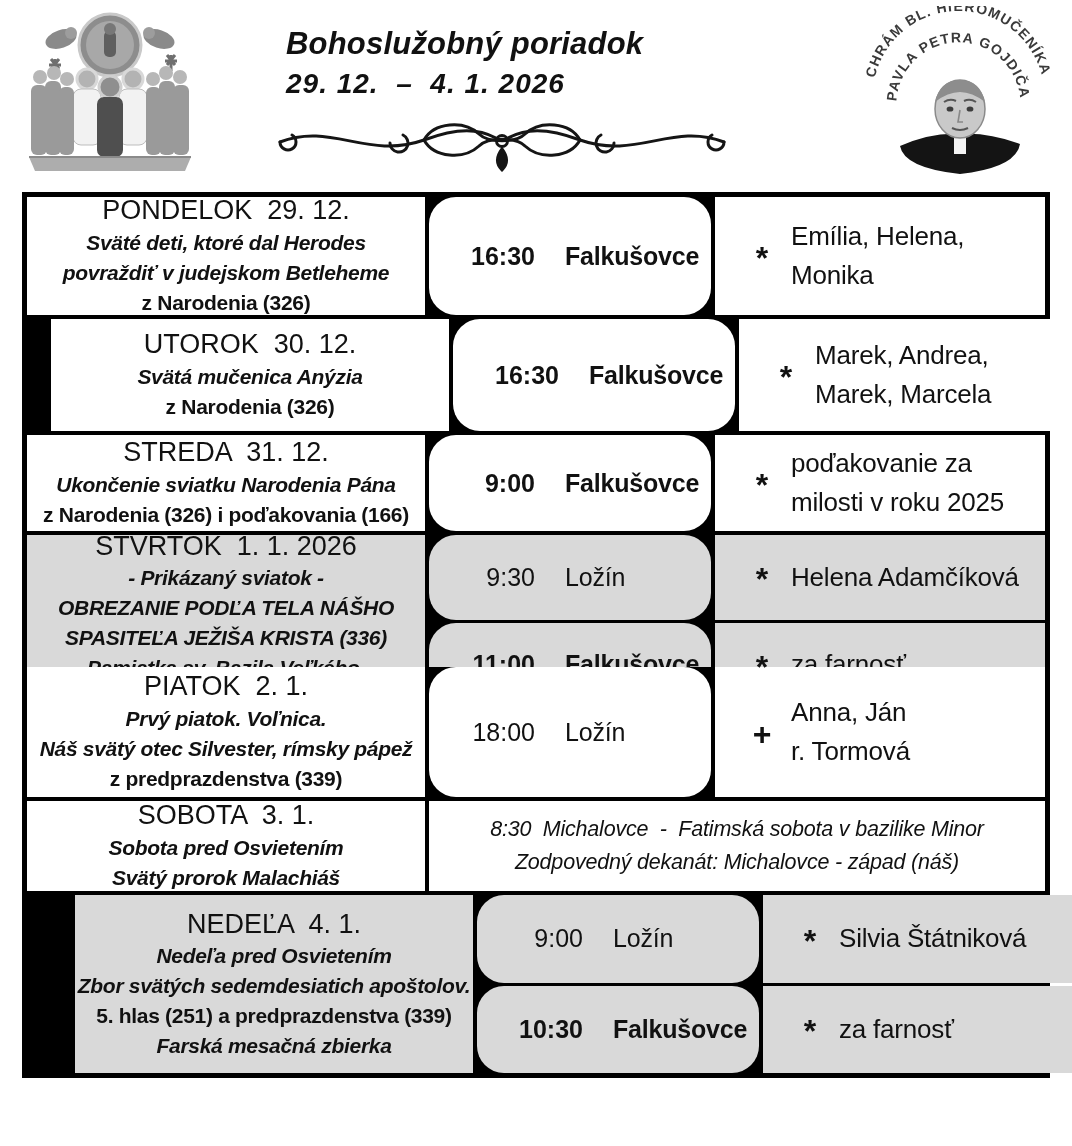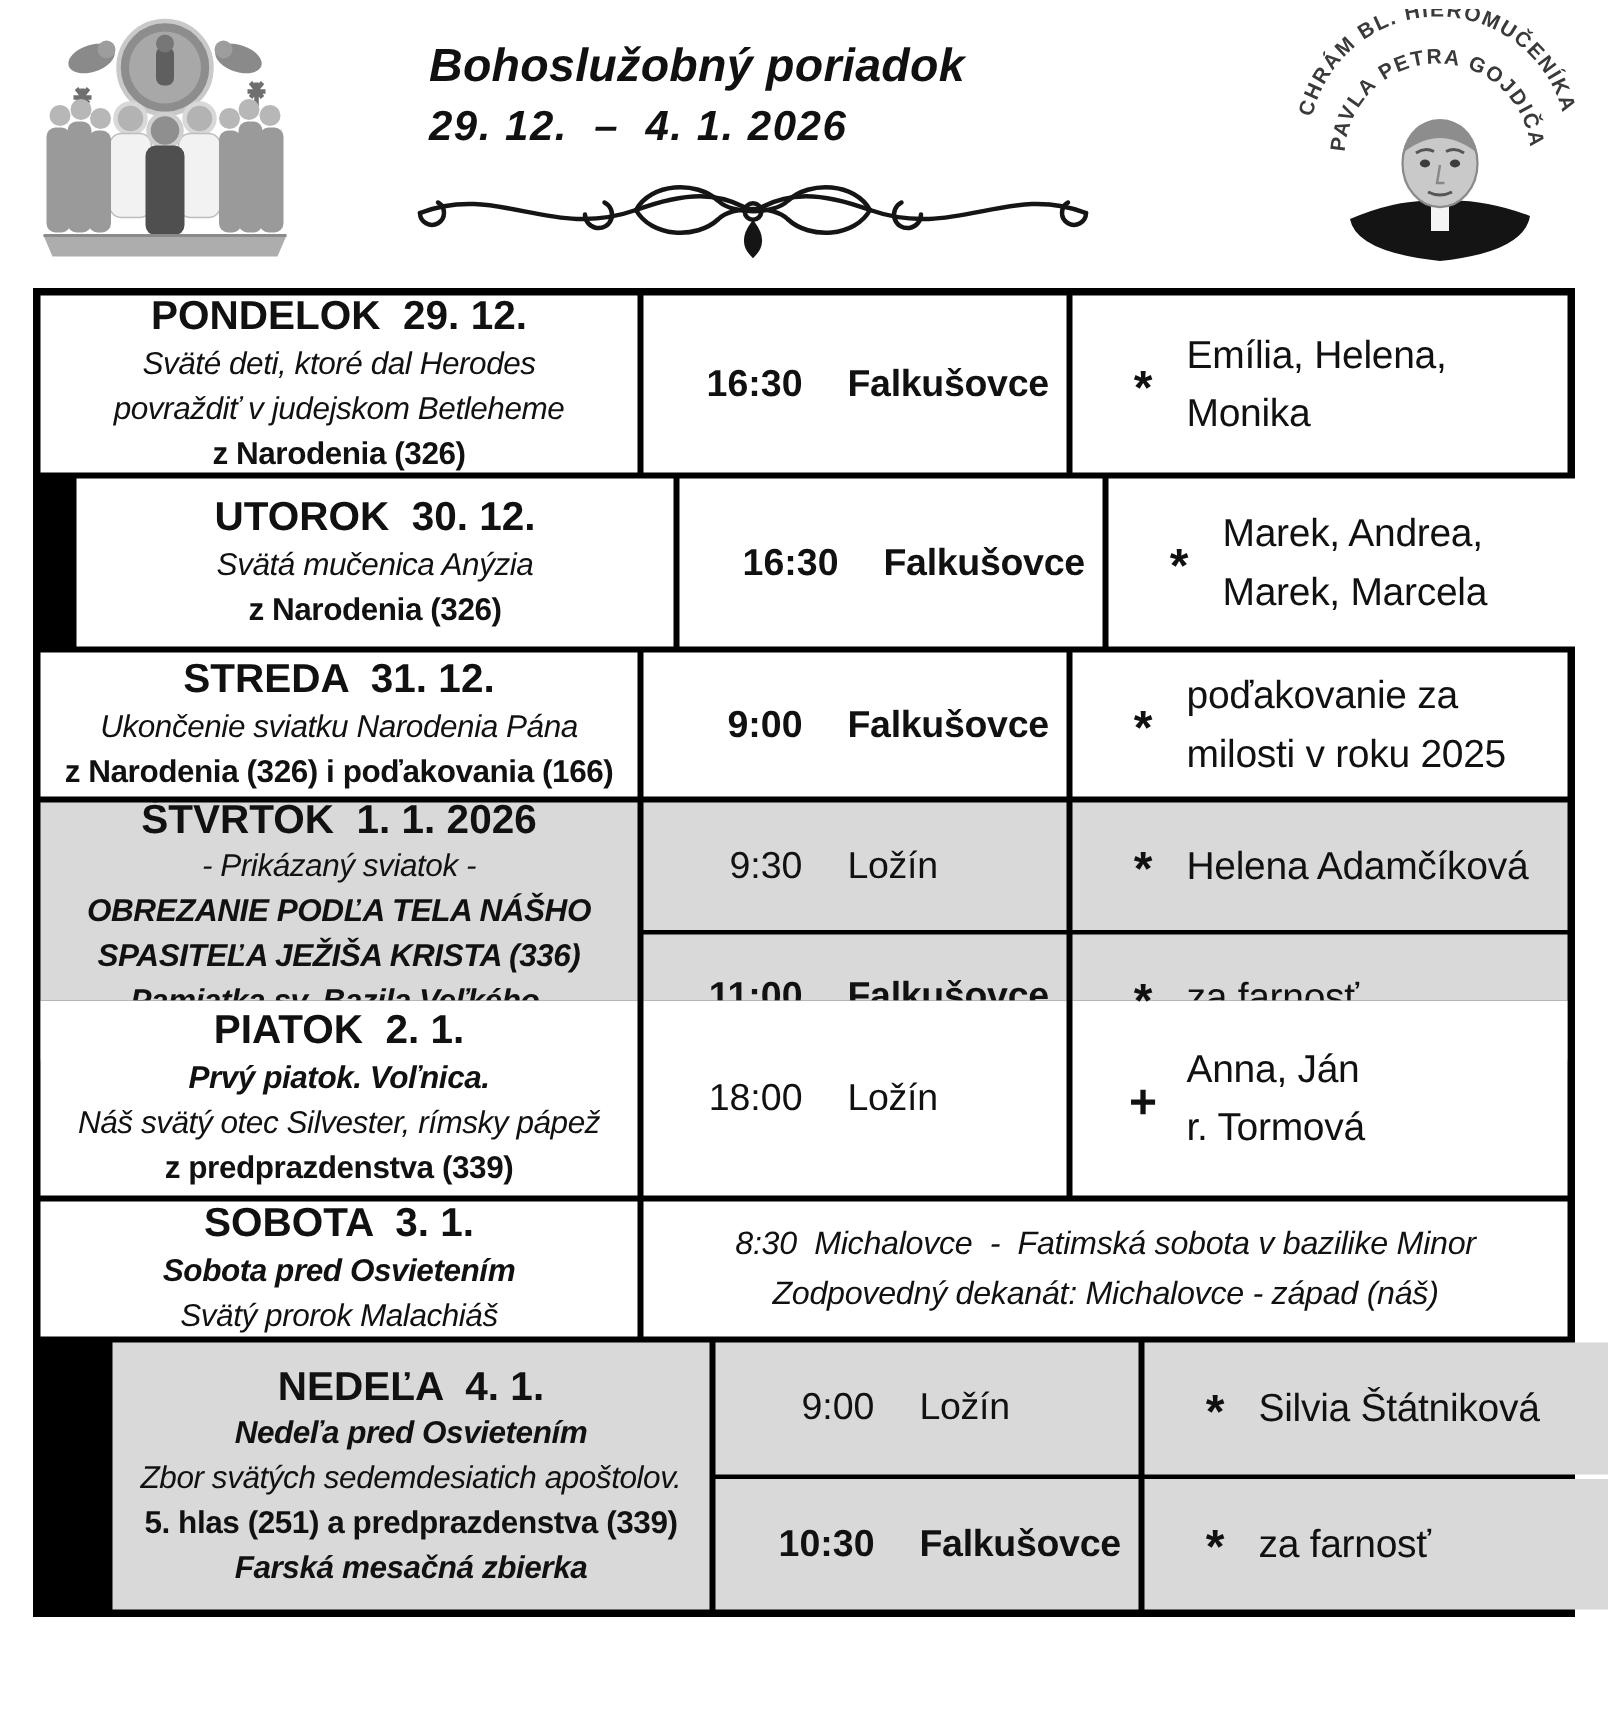--- a/index.html
+++ b/index.html
@@ -20,27 +20,27 @@
            display:flex; flex-direction:column; gap:4px; }
   .row  { display:grid; grid-template-columns:398px 282px 330px; column-gap:4px; background:#000; }
   .row.two { row-gap:3px; }
   .row.merged { grid-template-columns:398px 616px; }
   .cell { background:#fff; overflow:hidden; }
   .shade .cell { background:#d9d9d9; }
 
   .day { display:flex; flex-direction:column; justify-content:center; align-items:center;
          text-align:center; padding:2px 3px; grid-row:1 / 3; }
   .row:not(.two) .day { grid-row:auto; }
-  .day-title { font-size:27px; font-weight:bold; line-height:1.25; }
-  .ln { font-size:21px; line-height:1.42; letter-spacing:-0.3px; white-space:nowrap; }
+  .day-title { font-size:27px; font-weight:normal; line-height:1.25; }
+  .ln { font-size:21px; line-height:1.42; letter-spacing:-0.3px; white-space:nowrap;font-weight:bold; }
   .it { font-style:italic; }
   .b  { font-weight:bold; }
   .bi { font-weight:bold; font-style:italic; }
 
-  .tp { display:flex; align-items:center; padding-left:26px; }
+  .tp { display:flex; align-items:center; padding-left:26px;border-radius:27px; }
   .time { display:inline-block; width:80px; text-align:right; font-size:25px; }
   .place { margin-left:30px; font-size:25px; letter-spacing:-0.2px; }
   .tp.boldsvc .time, .tp.boldsvc .place { font-weight:bold; }
 
   .intent { display:flex; align-items:center; padding-left:18px; }
   .sym { width:58px; text-align:center; font-size:32px; font-weight:bold; line-height:1;
          transform:translateY(2px); }
   .names { font-size:26px; line-height:1.5; letter-spacing:-0.2px; }
 
   .note { display:flex; align-items:center; justify-content:center; text-align:center;

